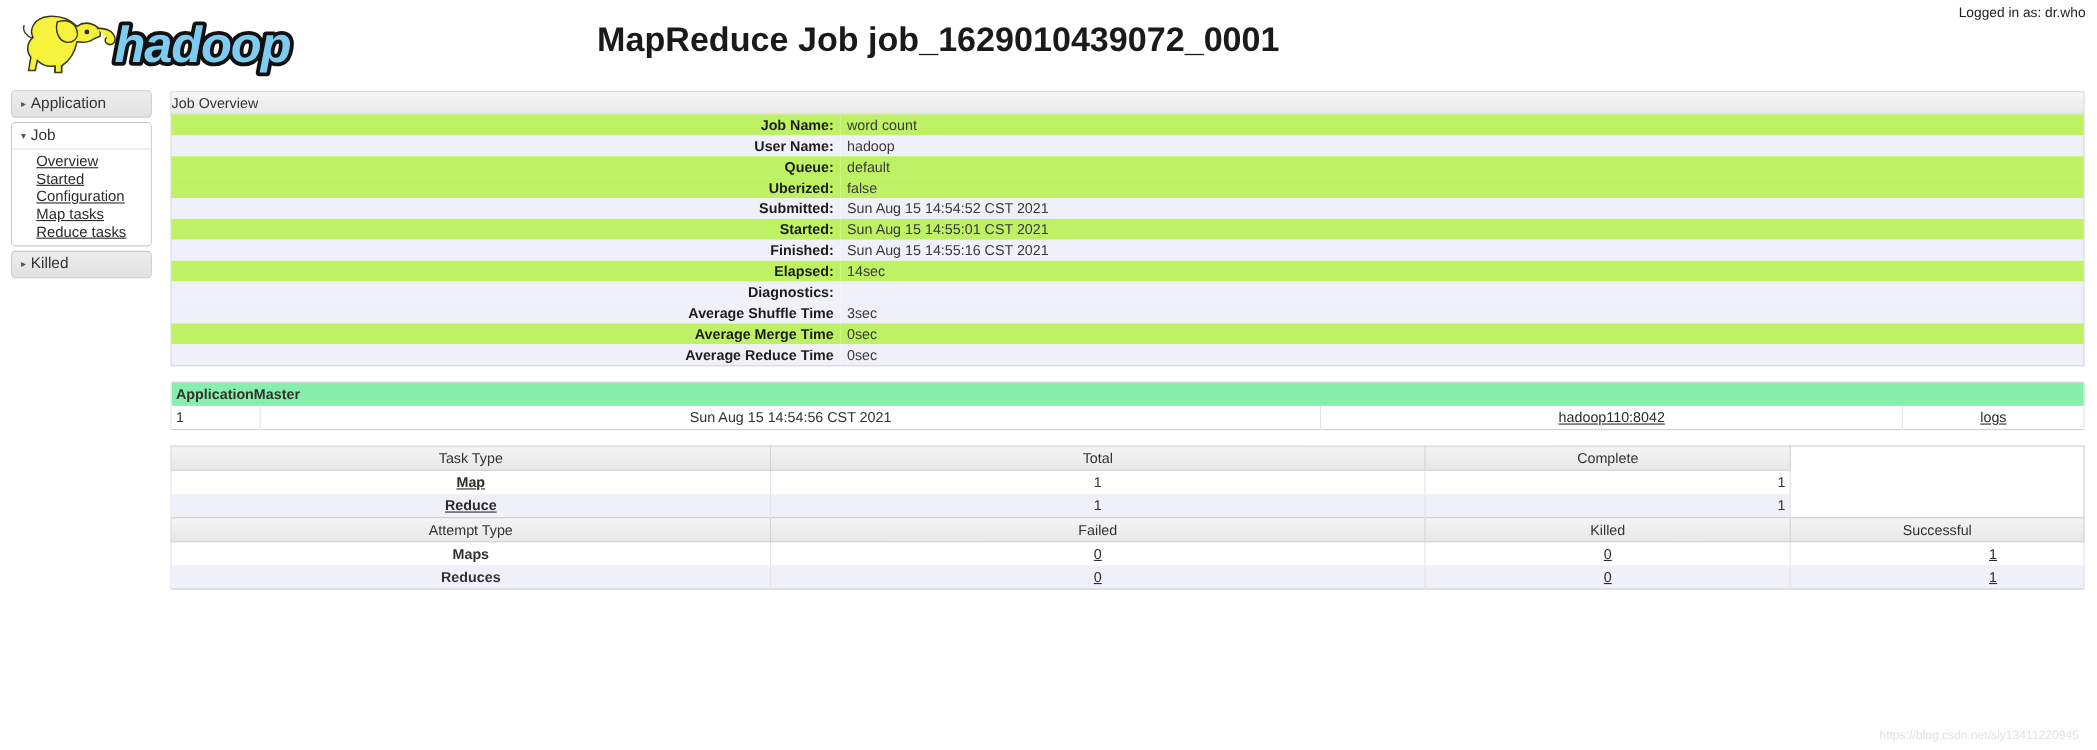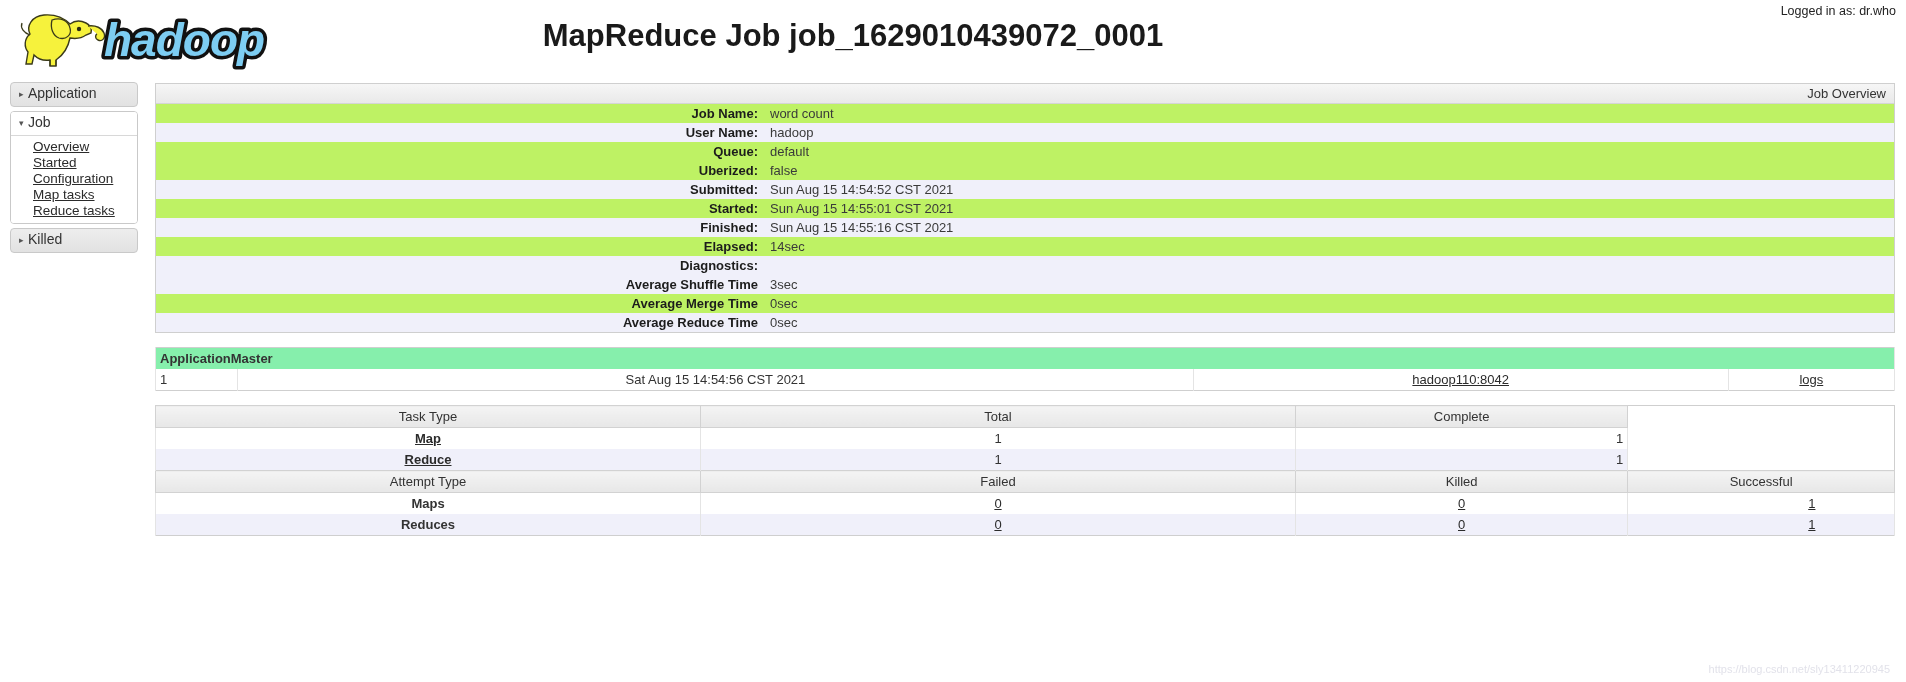--- a/index.html
+++ b/index.html
@@ -61,21 +61,20 @@
 
   
   .panel {
     border:1px solid #cfcfcf;
     background:#fff;
     margin-bottom:14px;
   }
   .panel-caption {
     background: linear-gradient(#f6f6f6,#e9e9e9);
     border-bottom:1px solid #d5d5d5;
-    text-align:right;
     padding:3px 8px 4px 0;
     font-size:13px; color:#333;
     height:20px;
     line-height:14px;
   }
   table.ov { border-collapse:collapse; width:100%; }
   table.ov tr.odd  { background:#bef264; }
   table.ov tr.even { background:#f0f0fa; }
   table.ov th {
     text-align:right; font-weight:bold; font-size:13px; color:#1c1c1c;
@@ -241,21 +240,21 @@
       </table>
     </div>
 
     <table class="tbl">
       <tbody>
         <tr class="am-title-row">
           <td colspan="4">ApplicationMaster</td>
         </tr>
         <tr class="odd">
           <td class="l">1</td>
-          <td class="c">Sat Aug 15 14:54:56 CST 2021</td>
+          <td class="c">Sun Aug 15 14:54:56 CST 2021</td>
           <td class="c">
             <a>hadoop110:8042</a>
           </td>
           <td class="c">
             <a>logs</a>
           </td>
         </tr>
       </tbody>
     </table>
 

